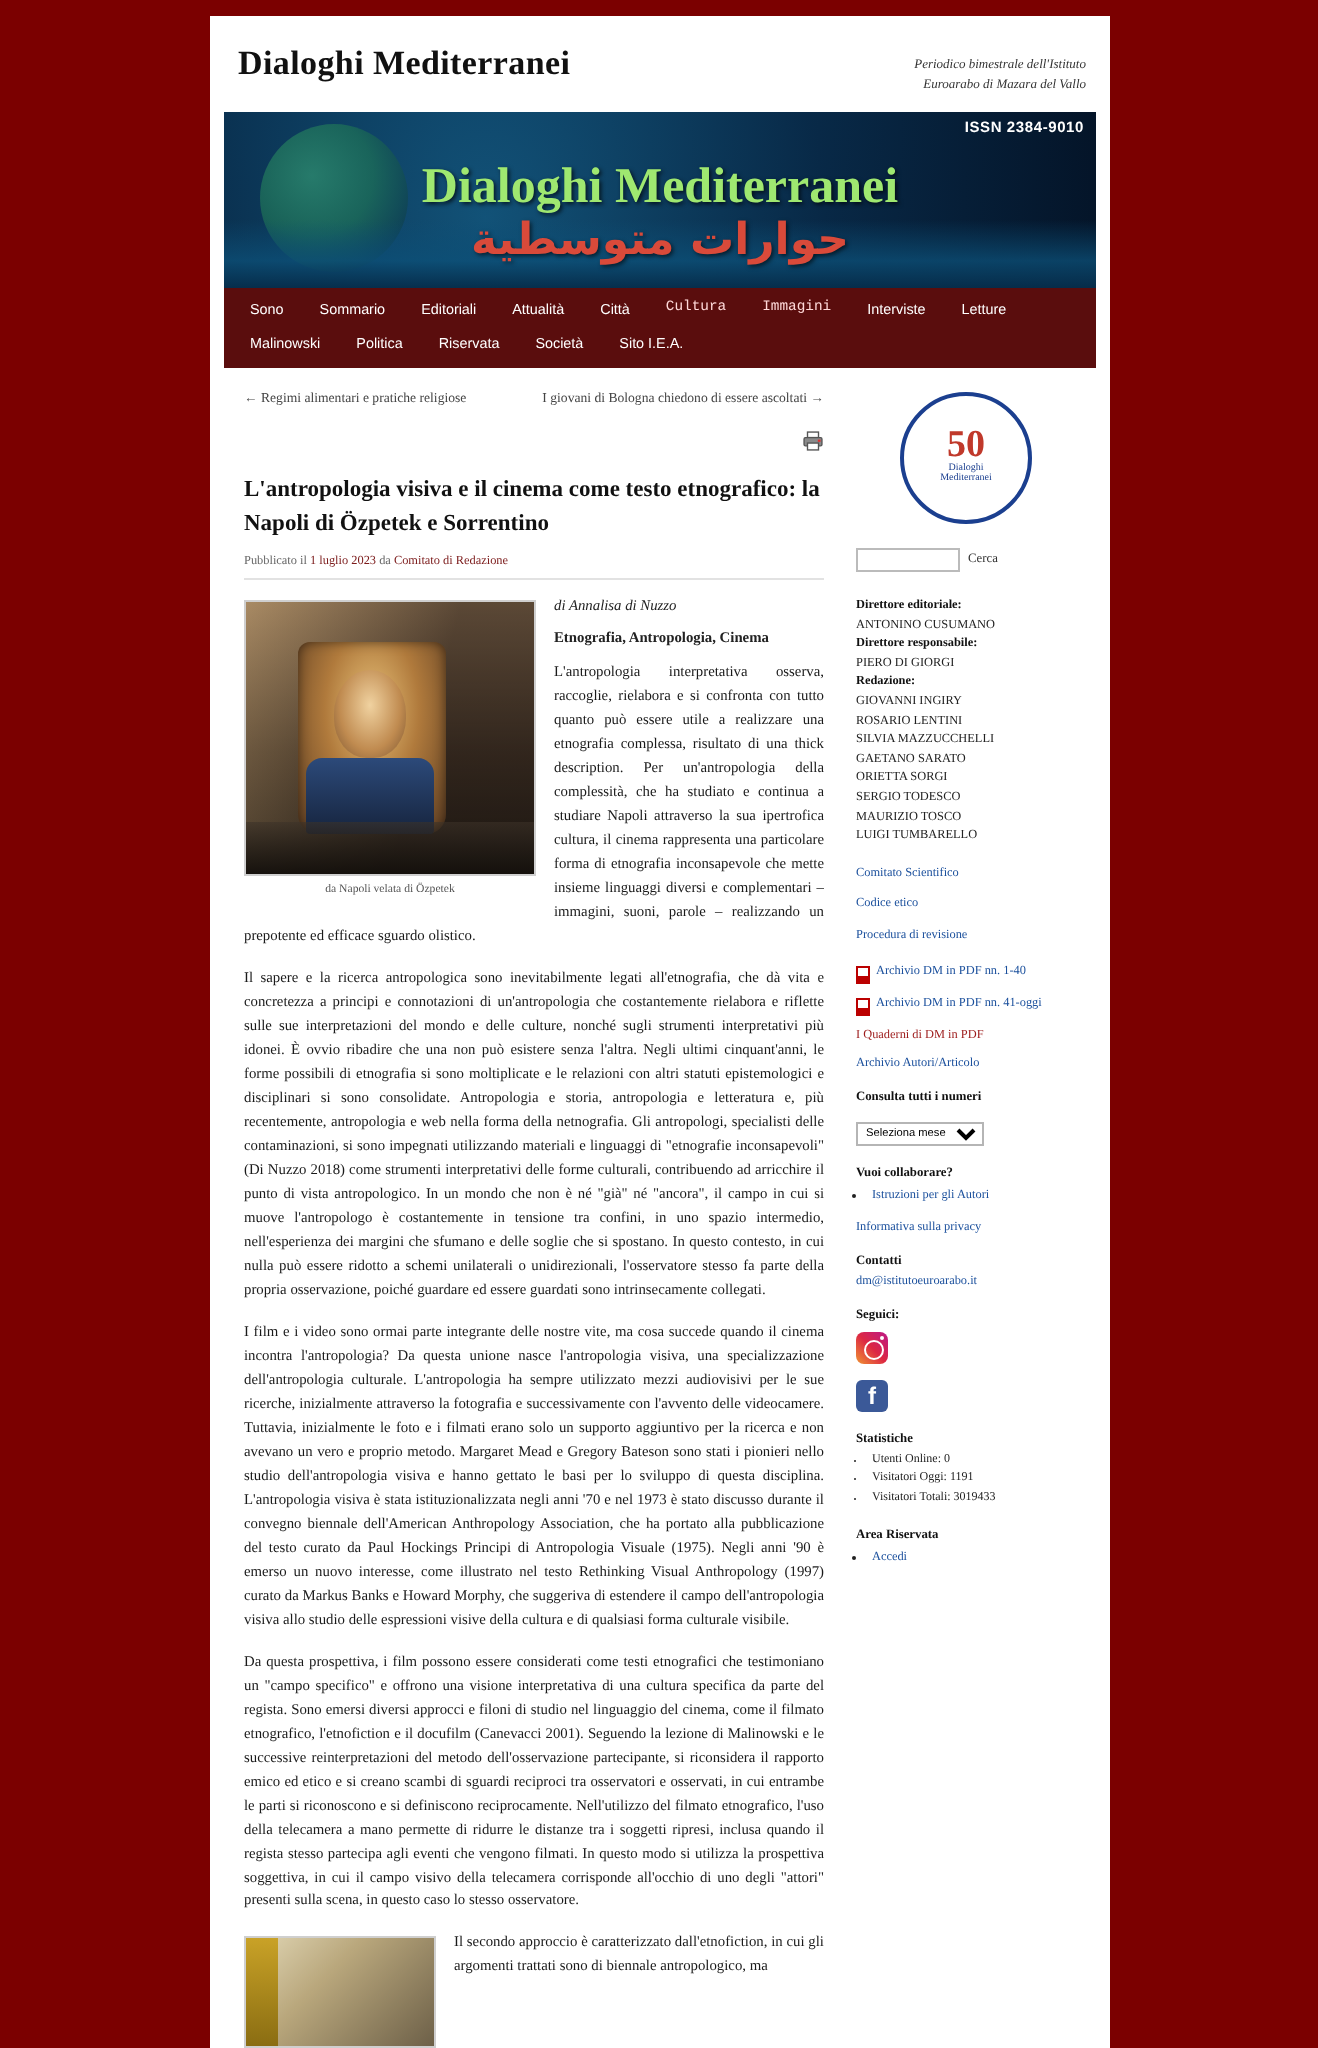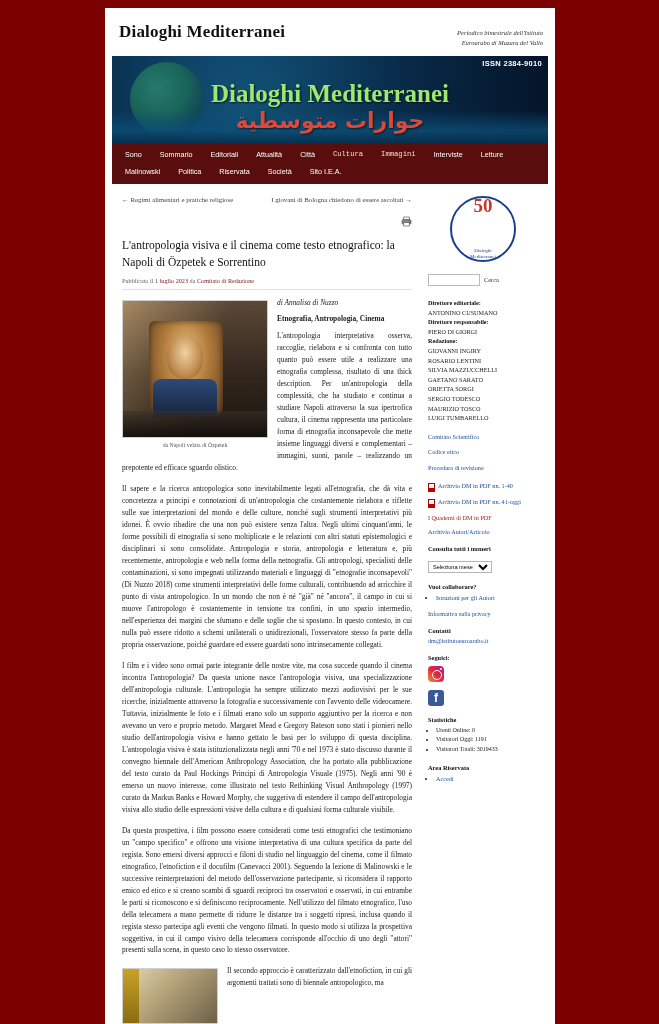--- a/index.html
+++ b/index.html
@@ -127,21 +127,21 @@
     font-family:"Liberation Serif", serif;
     font-size:6.8px;
     color:#444;
     padding:2px 0 10px 0;
   }
   .printrow { text-align:right; padding-bottom:6px; }
   .printer-icon { display:inline-block; }
   h1.entry-title {
     font-family:"Liberation Serif", serif;
     font-size:11.5px;
-    font-weight:normal;
+    font-weight:bold;
     line-height:1.45;
     margin:0 0 7px 0;
     color:#111;
   }
   .meta {
     font-size:6.2px;
     color:#666;
     font-family:"Liberation Serif", serif;
     border-bottom:1px solid #e2e2e2;
     padding-bottom:5px;
@@ -225,21 +225,21 @@
     background:linear-gradient(180deg,#c9a227,#8a6d12);
   }
   
   .logo50 {
     width:66px; height:66px;
     margin:2px auto 12px auto;
     border-radius:50%;
     border:2px solid #1b3f8f;
     background:#fff;
     position:relative;
-    display:flex; align-items:center; justify-content:space-between;
+    display:flex; align-items:center; justify-content:center;
     flex-direction:column;
   }
   .logo50 .num {
     font-family:"Liberation Serif", serif;
     font-size:19px; font-weight:bold; color:#c0392b;
     line-height:1; margin-top:-2px;
   }
   .logo50 .sub {
     font-family:"Liberation Serif", serif;
     font-size:5px; color:#1b3f8f; line-height:1.15; text-align:center;

